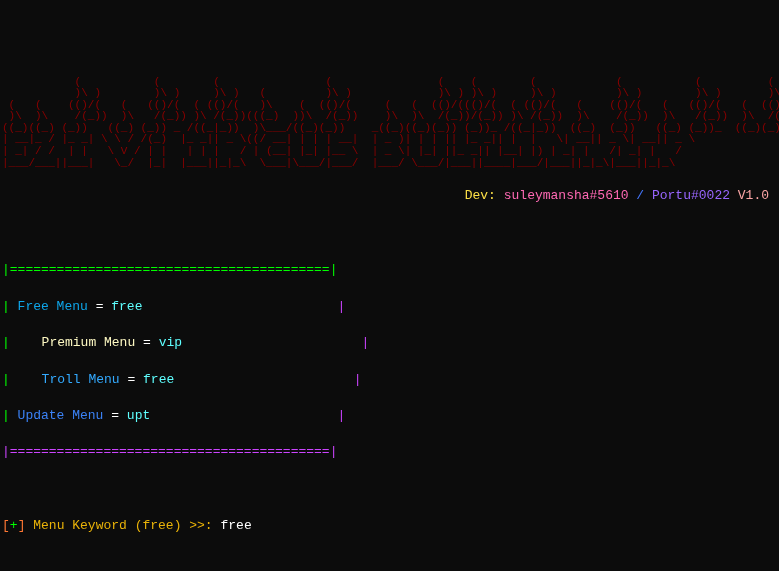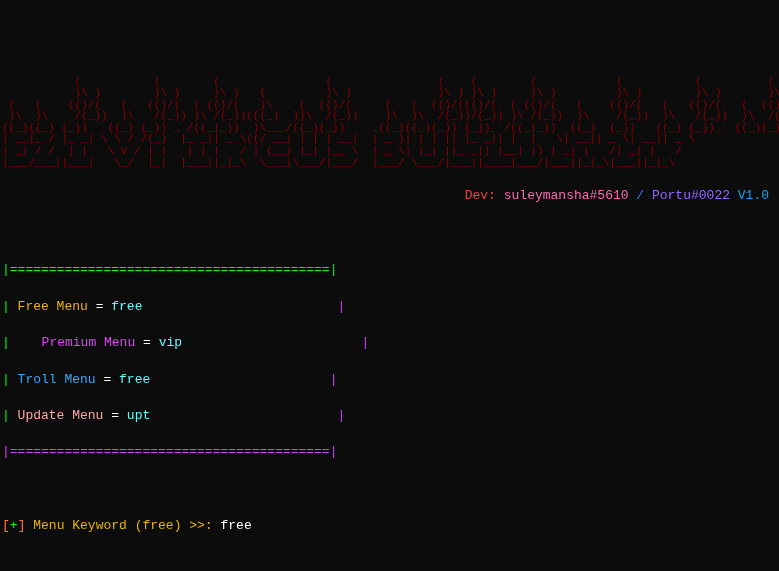--- a/index.html
+++ b/index.html
@@ -15,33 +15,33 @@
     white-space: pre;
     padding: 4px 2px;
   }
   .ascii-art {
     color: #8b0000;
     font-size: 11px;
     line-height: 1.05;
     letter-spacing: 0;
   }
   .credits { text-align: right; padding-right: 8px; }
-  .credits .devlbl { color: #ef4444; }
+  .credits .devlbl { color: #fde047; }
   .credits .dev1 { color: #ff69b4; }
   .credits .slash { color: #4477ff; }
   .credits .dev2 { color: #9966ff; text-align: right; }
-  .credits .ver { color: #0ea5e9; }
+  .credits .ver { color: #fca5a5; }
   .sep-green { color: #00ff00; }
   .sep-purple { color: #cc44ff; }
   .pipe-green { color: #00ff00; }
   .pipe-purple { color: #cc44ff; }
-  .m-free { color: #eab308; }
-  .m-premium { color: #d946ef; padding-left: 24px; }
-  .m-troll { color: #33aaff; }
-  .m-update { color: #fca5a5; }
+  .m-free { color: #0ea5e9; }
+  .m-premium { color: #fef9c3; padding-left: 24px; }
+  .m-troll { color: #33aaff; margin-left: 24px; }
+  .m-update { color: #3b82f6; }
   .eq { color: #ffffff; }
   .kw { color: #5fffff; }
   .plus { color: #00ff00; }
   .bracket { color: #ff7733; }
   .prompt-text { color: #eab308; }
   .input-text { color: #ffffff; }
   .spacer { height: 1em; }
   .spacer2 { height: 1.5em; }
 </style>
 </head>

